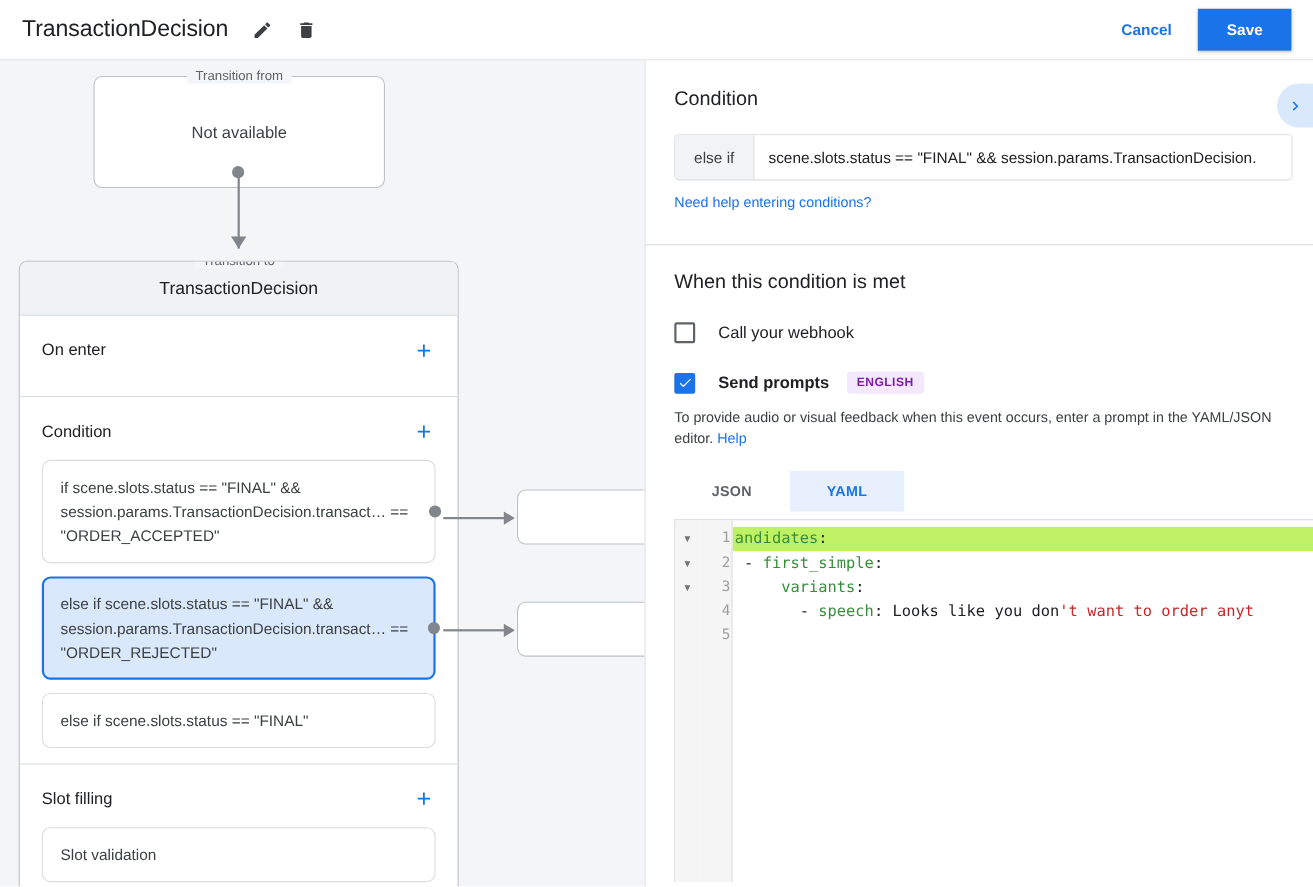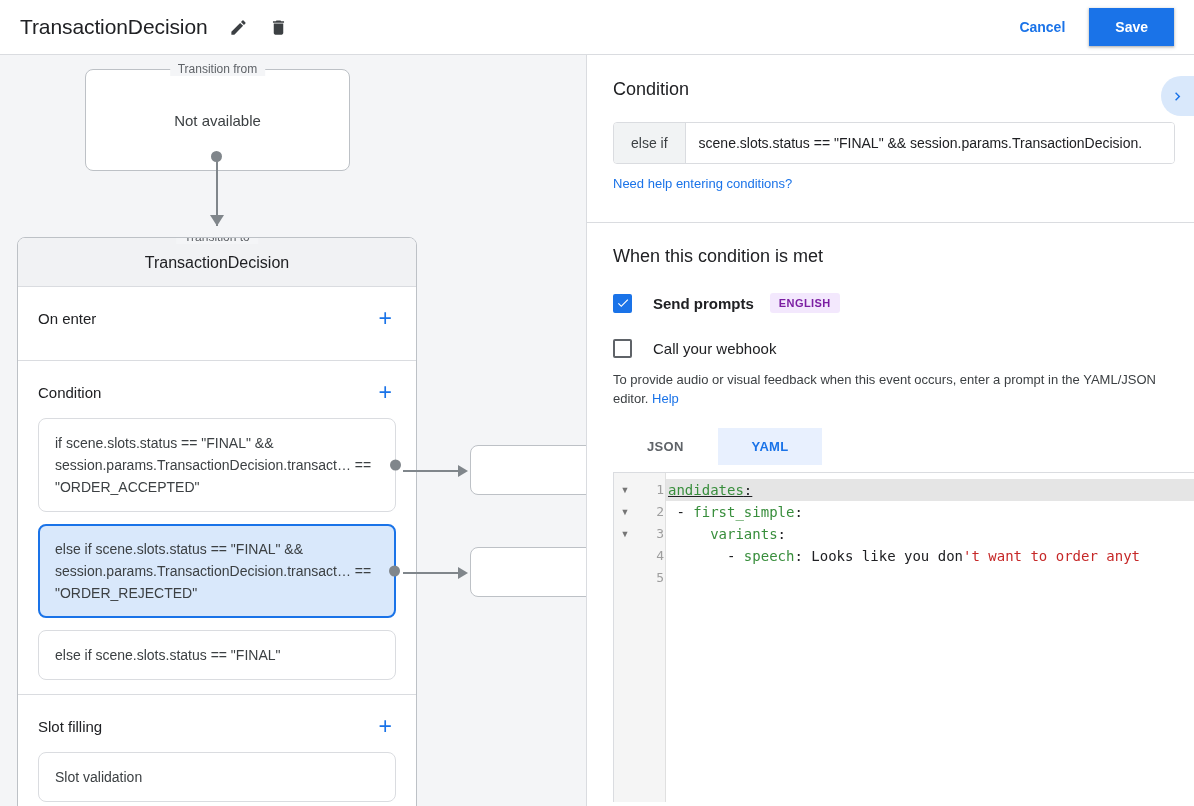--- a/index.html
+++ b/index.html
@@ -290,21 +290,21 @@
     font-size: 13px; color: #9e9e9e;
     padding-right: 1px;
   }
   .code-col { flex: 1; padding-top: 6px; overflow: hidden; position: relative; }
   .code-line {
     height: 22px; line-height: 22px;
     font-family: "DejaVu Sans Mono", monospace;
     font-size: 14px; white-space: pre; color: #202124;
     padding-left: 2px;
   }
-  .code-line.hl { background: #e5e5e5; text-decoration: underline; }
+  .code-line.hl { background: #bef264; }
   .k { color: #388e3c; }
   .p { color: #202124; }
   .s { color: #c62828; }
 </style>
 </head>
 <body>
 
 <div id="app">
 
   <div class="header">
@@ -408,32 +408,32 @@
     <button class="collapse-btn">
       <svg width="17" height="17" viewBox="0 0 24 24" fill="#1a73e8">
           <path d="M8.59 16.59 13.17 12 8.59 7.41 10 6l6 6-6 6-1.41-1.41z"></path>
         </svg>
     </button>
 
     <div class="sec2 panel-sec">
       <div class="sec2-title">When this condition is met</div>
 
       <div class="check-row">
+        <div class="checkbox"></div>
+        <span class="check-label normal">Call your webhook</span>
+      </div>
+
+      <div class="check-row">
         <div class="checkbox checked">
           <svg width="14" height="14" viewBox="0 0 24 24" fill="#ffffff">
               <path d="M9 16.17 4.83 12l-1.42 1.41L9 19 21 7l-1.41-1.41z"></path>
             </svg>
         </div>
         <span class="check-label">Send prompts</span>
         <span class="lang-badge">ENGLISH</span>
-      </div>
-
-      <div class="check-row">
-        <div class="checkbox"></div>
-        <span class="check-label normal">Call your webhook</span>
       </div>
 
       <div class="hint">
         <span>To provide audio or visual feedback when this event occurs, enter a prompt in the YAML/JSON editor.</span>
         <a>Help</a>
       </div>
 
       <div class="tabs">
         <div class="tab">JSON</div>
         <div class="tab active">YAML</div>

